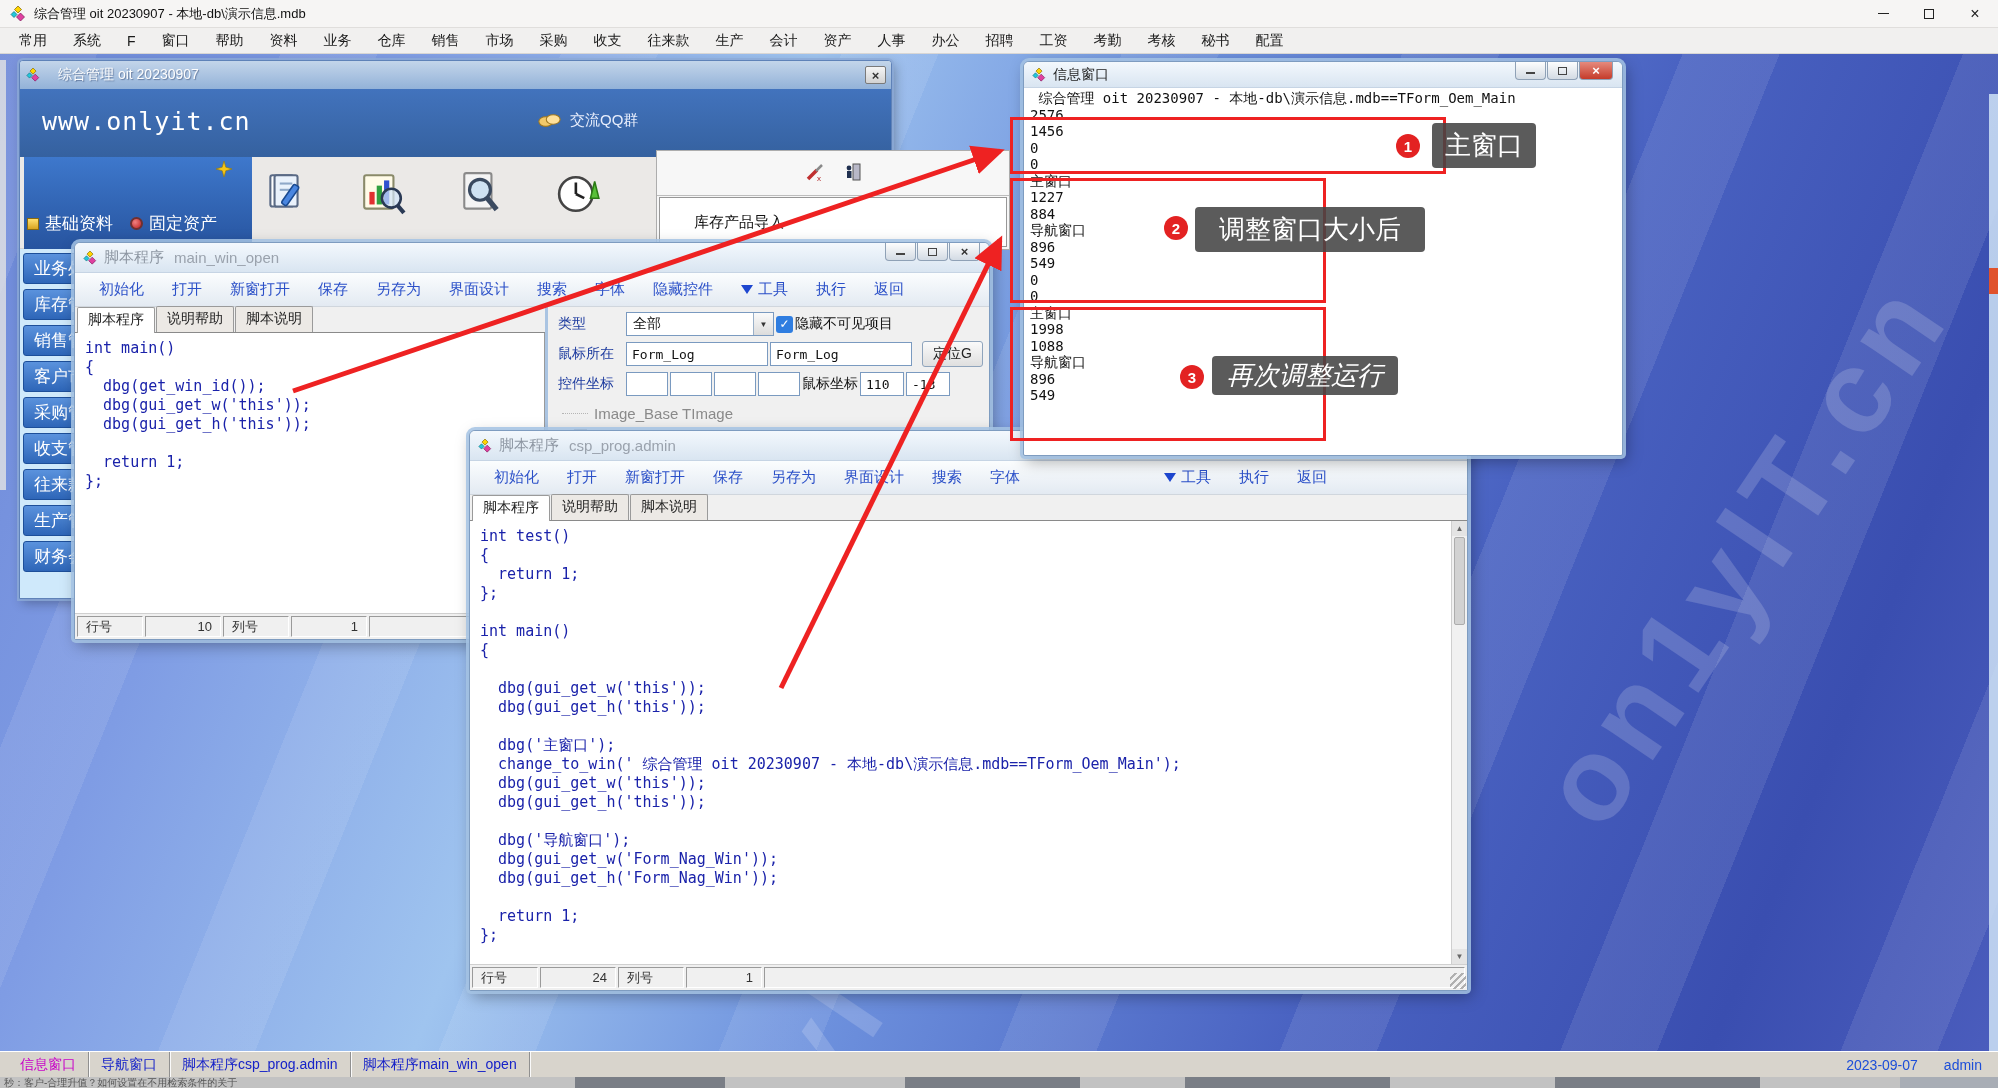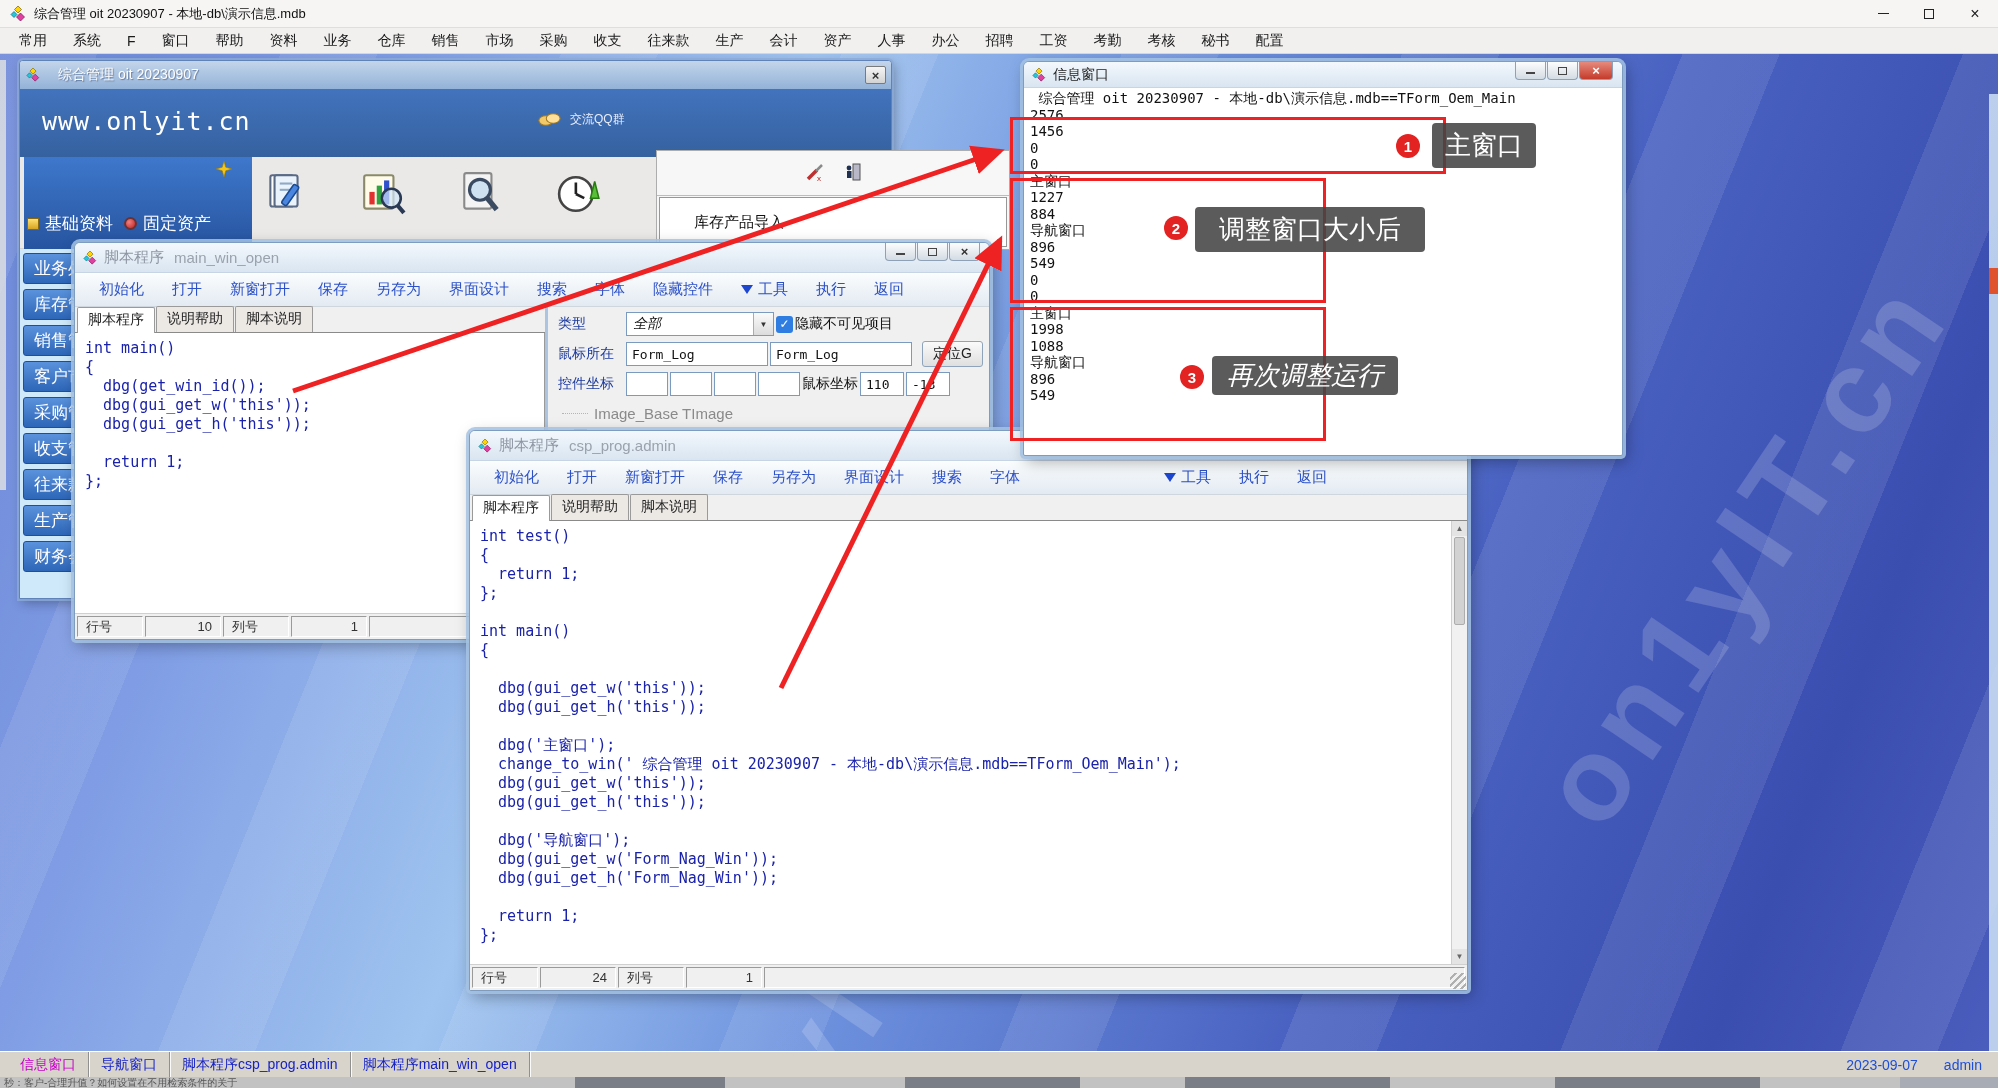--- a/index.html
+++ b/index.html
@@ -82,27 +82,27 @@
   #nav-title { height:28px; background:linear-gradient(#c3d5ea,#93b2d8); display:flex; align-items:center;
     padding-left:6px; border-radius:3px 3px 0 0; }
   #nav-title .t1 { font-size:14px; color:#fdfdfd; margin-left:18px; text-shadow:1px 1px 1px rgba(60,80,120,.6); }
   #nav-close { position:absolute; right:5px; top:5px; width:21px; height:18px; background:linear-gradient(#f5f5f5,#d2d2d2);
     border:1px solid #7a7a7a; border-radius:2px; display:flex; align-items:center; justify-content:center;
     font-size:13px; color:#333; font-weight:bold; }
   #nav-banner { height:68px; background:linear-gradient(#4273bd,#35619f); position:relative; }
   #nav-banner .site { position:absolute; left:22px; top:18px; font-size:25px; color:#fff; letter-spacing:1px;
     font-family:"DejaVu Sans Mono", monospace; }
   #qq-group { position:absolute; left:518px; top:22px; display:flex; align-items:center; gap:8px; }
-  #qq-group span { font-size:12px; color:#e8eefc; }
+  #qq-group span { font-size:15px; color:#e8eefc; }
   #nav-toolrow { height:92px; background:#ebe9e7; position:relative; border-bottom:1px solid #d5d3d1; }
   #nav-darkblock { position:absolute; left:4px; top:0; width:228px; height:92px;
     background:linear-gradient(#3e78cc,#27549f); }
   .nav-tab { position:absolute; bottom:14px; display:flex; align-items:center; gap:6px; color:#fff; font-size:17px; }
   #nav-tab-basic { left:3px; }
-  #nav-tab-assets { left:100px;justify-content:flex-end; }
+  #nav-tab-assets { left:106px;justify-content:flex-end; }
   .mini-ic-gold { width:12px; height:12px; background:linear-gradient(#ffe070,#d8a420); border:1px solid #8a6a10; }
   .mini-ic-red { width:13px; height:13px; border-radius:50%; background:radial-gradient(circle at 35% 35%, #f08080, #c02020); border:2px solid #703030; }
   #nav-icons { position:absolute; left:242px; top:14px; width:400px; display:flex; gap:52px; }
   #nav-body { position:absolute; left:0; top:188px; bottom:0; width:100%; background:#cfe9fb; overflow:hidden; }
   #nav-sidebar { position:absolute; left:0; top:2px; width:206px; display:flex; flex-direction:column; gap:5px; padding:2px 3px; }
   .side-item { height:31px; border-radius:3px; border:1px solid #1d4f9a;
     background:linear-gradient(#5a92dd,#2e66b8); color:#fff; font-size:17px;
     display:flex; align-items:center; padding-left:10px; white-space:nowrap; overflow:hidden; }
   #nav-spark { position:absolute; left:192px; top:4px; }
 
@@ -117,21 +117,21 @@
   
   #win1 { left:74px; top:242px; width:916px; height:398px; z-index:3; }
   #win1-main { position:absolute; left:0; top:64px; bottom:26px; width:100%; display:flex; }
   #win1-left { width:470px; display:flex; flex-direction:column; }
   #win1-left pre.code { flex:1; border-right:1px solid #9a9a9a; }
   #win1-panel { flex:1; padding:5px 6px 0 10px; background:#f0f0f0; border-left:3px solid #aac4e2; }
   .prow { display:flex; align-items:center; margin-bottom:5px; gap:2px; }
   .plabel { font-size:14px; color:#1c3a9e; white-space:nowrap; }
   .pinput { height:24px; border:1px solid #7a9ac0; background:#fff; font-family:"DejaVu Sans Mono",monospace;
     font-size:13px; color:#111; display:flex; align-items:center; padding-left:5px; }
-  .dropdown { width:148px; height:24px; border:1px solid #7a9ac0; background:#fff; display:flex; align-items:center; position:relative;font-style:italic; }
+  .dropdown { width:148px; height:24px; border:1px solid #7a9ac0; background:#fff; display:flex; align-items:center; position:relative; }
   .dropdown .dval { font-size:14px; color:#111; padding-left:6px; flex:1; }
   .dropdown .dbtn { width:20px; height:100%; background:linear-gradient(#fafafa,#dcdcdc); border-left:1px solid #9ab0c8;
     display:flex; align-items:center; justify-content:center; font-size:8px; color:#333; }
   .chk { width:17px; height:17px; background:#2f7de0; border-radius:3px; display:flex; align-items:center;
     justify-content:center; color:#fff; font-size:12px; }
   .chklabel { font-size:14px; color:#111; }
   .btn-locate { height:26px; padding:0 10px; border:1px solid #8fa4bc; border-radius:3px;
     background:linear-gradient(#fafafa,#dfdfdf); font-size:14px; color:#222; display:flex; align-items:center; margin-left:auto; }
   .tree { margin-top:6px; font-size:15px; color:#8a8a8a; }
   .tree-row { display:flex; align-items:center; gap:6px; height:22px; }

